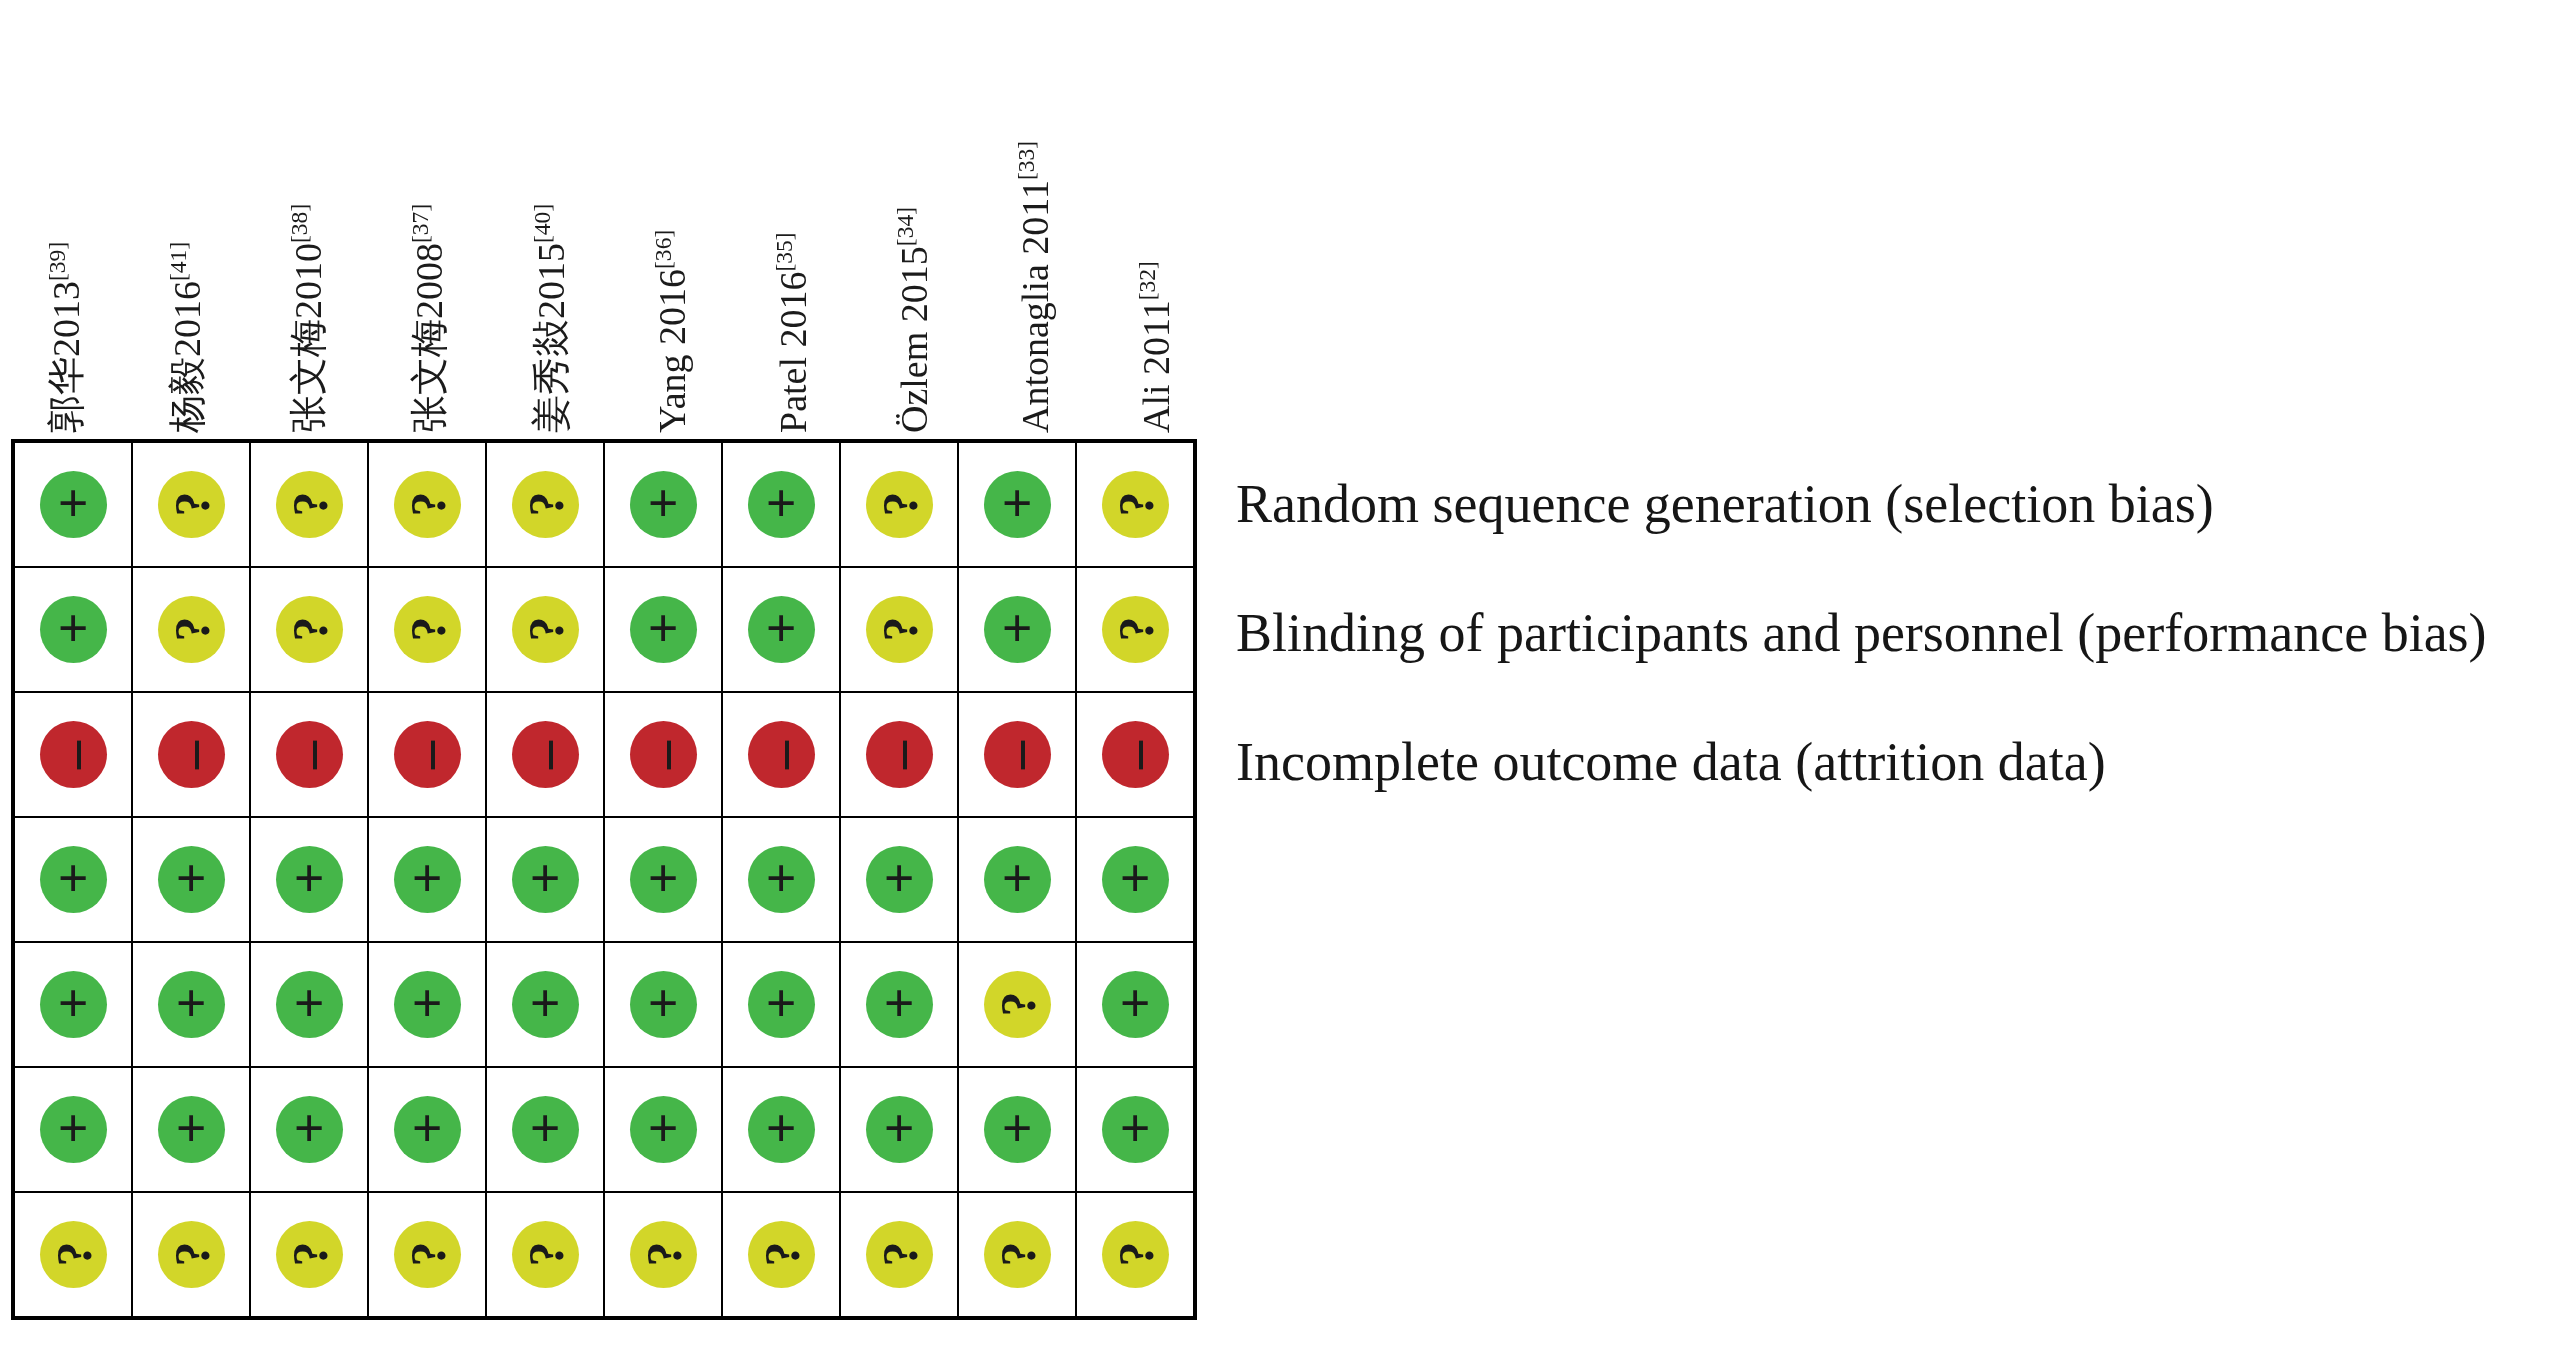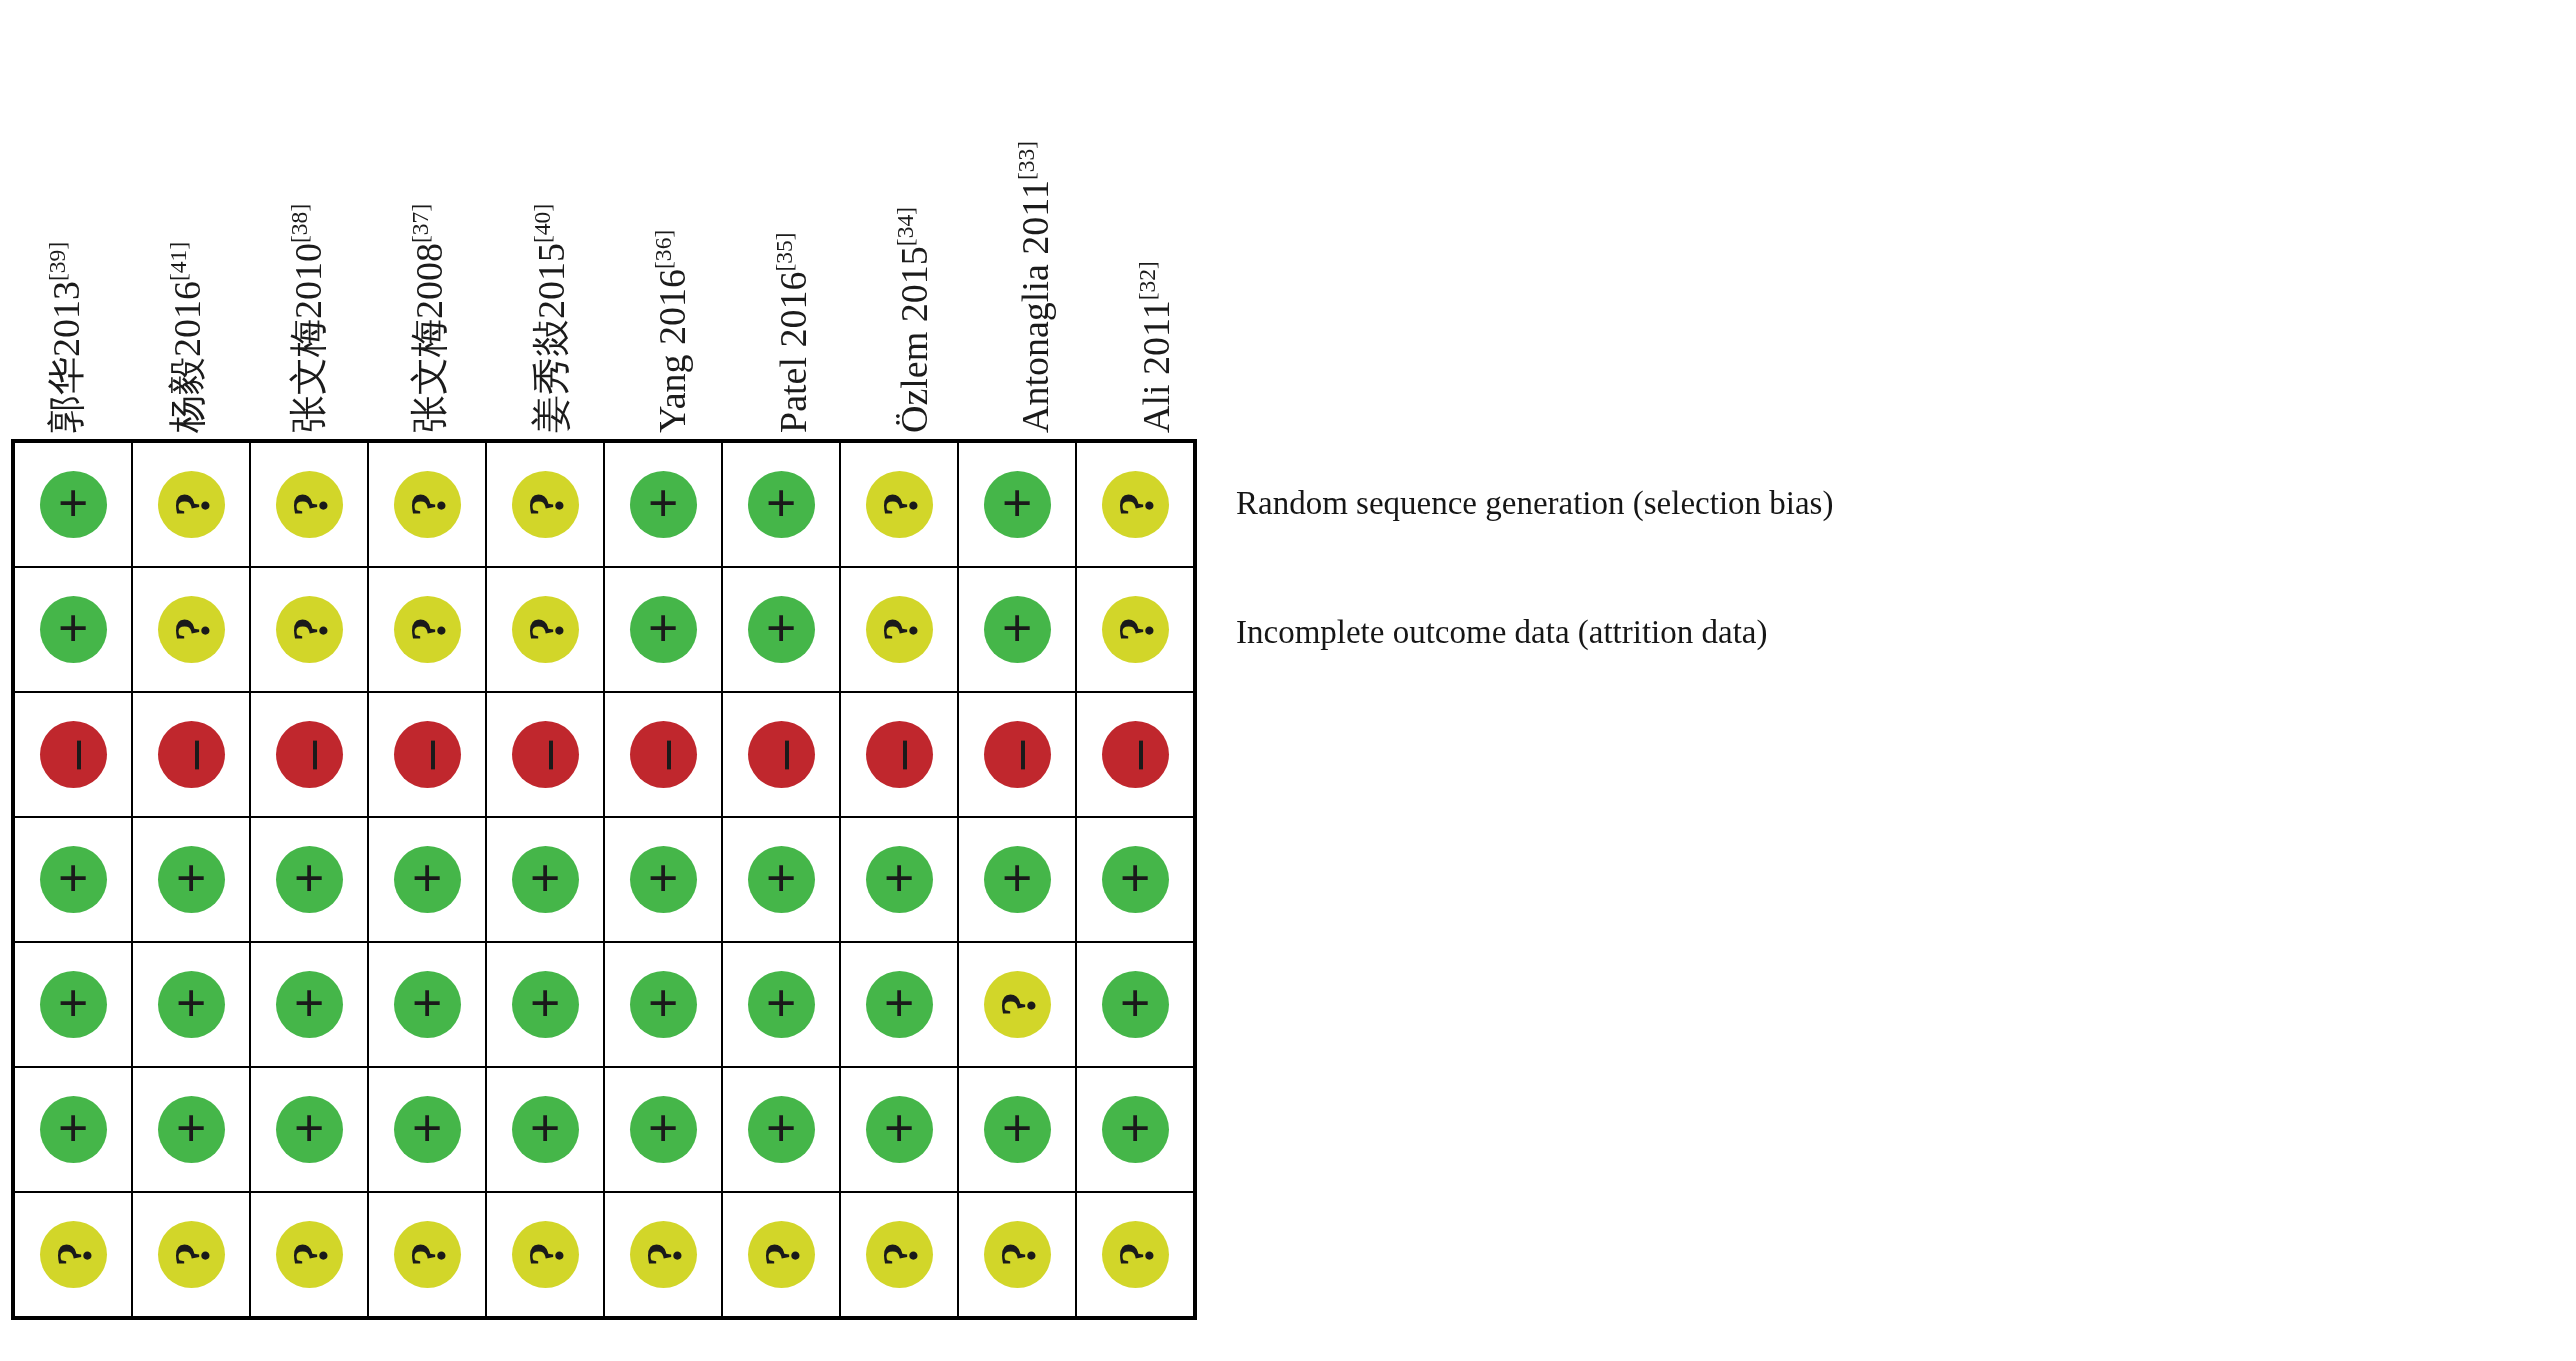--- a/index.html
+++ b/index.html
@@ -114,21 +114,21 @@
   #row-labels {
     position: absolute;
     left: 1236px;
     top: 439px;
     width: 1327px;
   }
   .row-label {
     height: 129px;
     display: flex;
     align-items: center;
-    font-size: 33px;
+    font-size: 54px;
     color: #161616;
     white-space: nowrap;
     font-family: "Liberation Serif", "DejaVu Serif", serif;
   }
 </style>
 </head>
 <body>
 
 <div id="figure">
 
@@ -389,17 +389,18 @@
             </span></td>
           <td class="cell"><span class="judge unclear">
               <span class="glyph">?</span>
             </span></td>
         </tr>
       </tbody>
   </table>
 
   <div id="row-labels">
       <div class="row-label">Random sequence generation (selection bias)</div>
+      <div class="row-label">Blinding of participants and personnel (performance bias)</div>
       <div class="row-label">Incomplete outcome data (attrition data)</div>
     </div>
 
 </div>
 
 
 </body></html>

